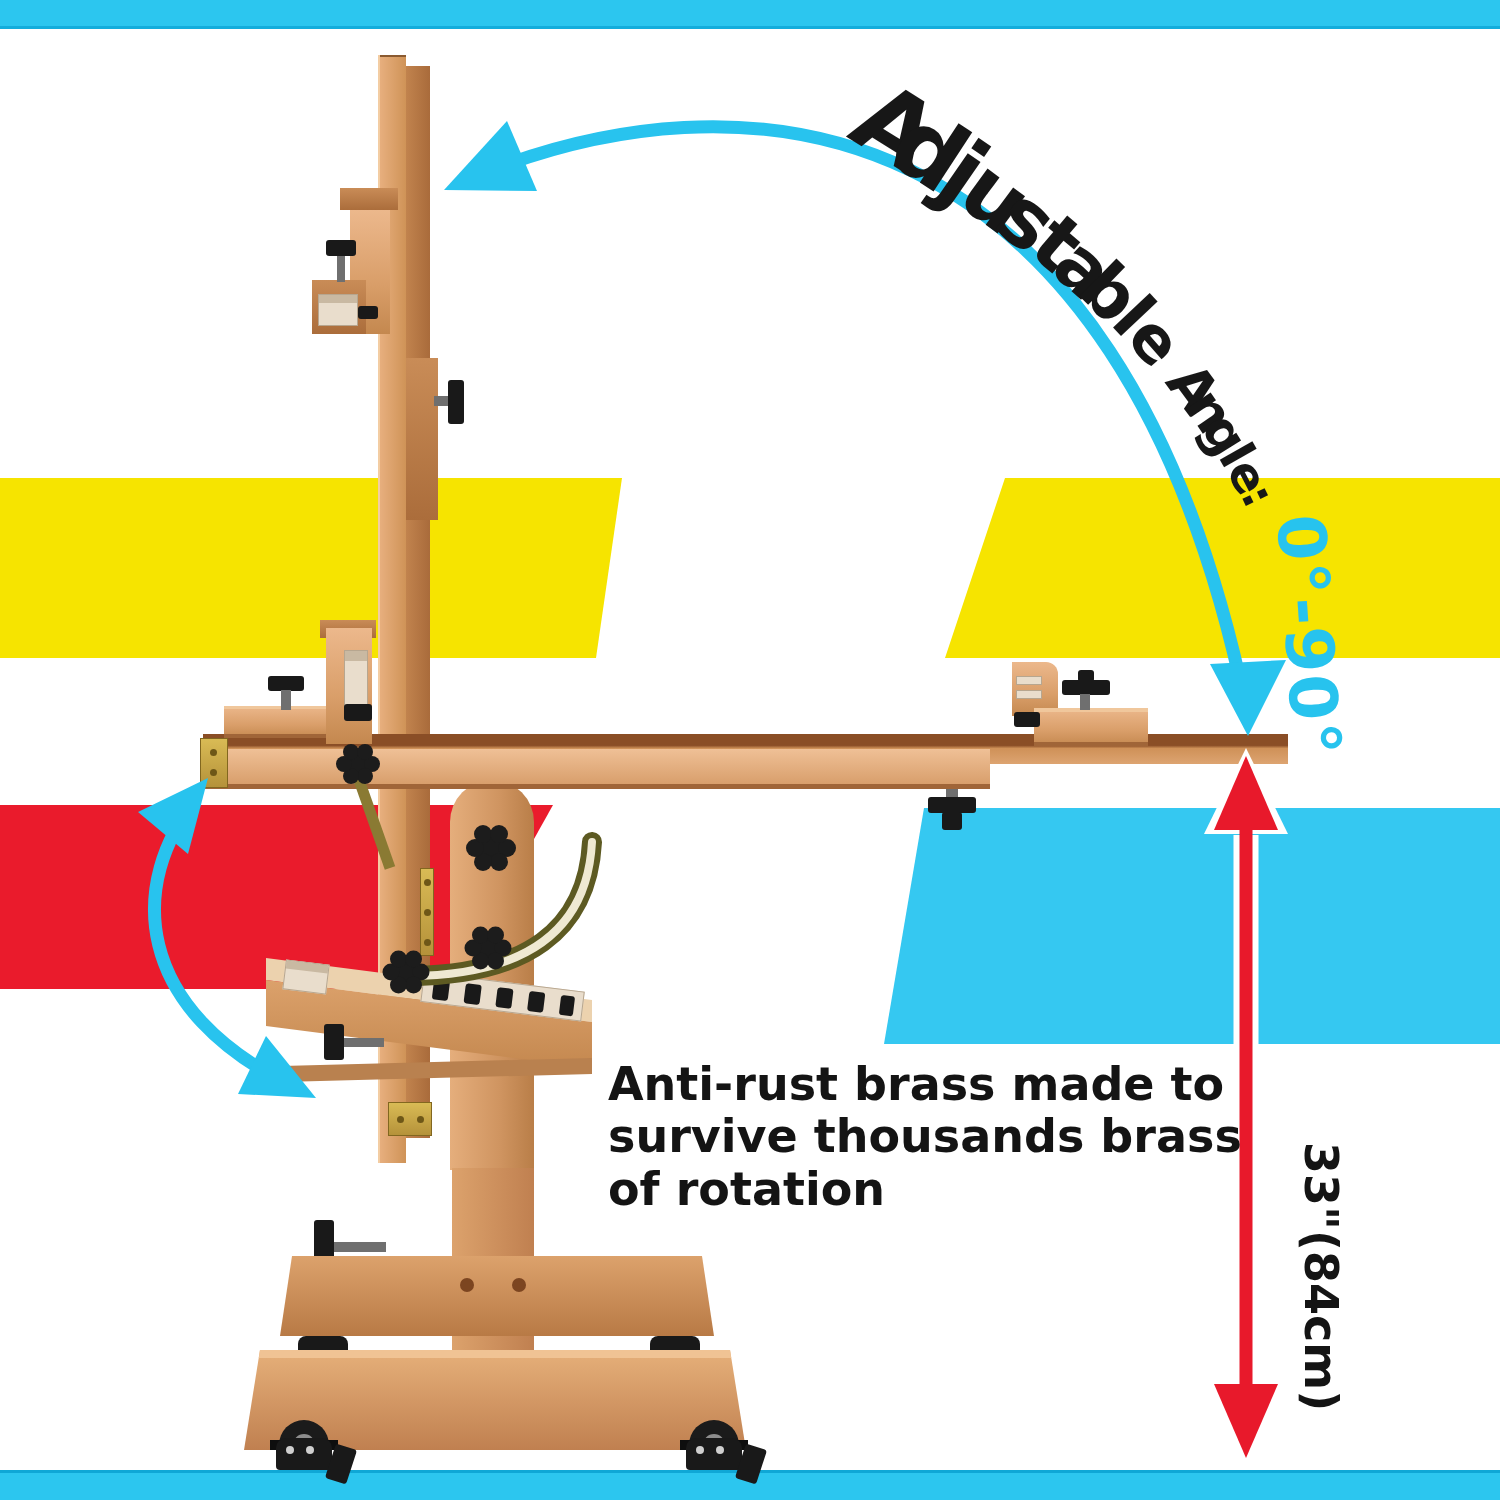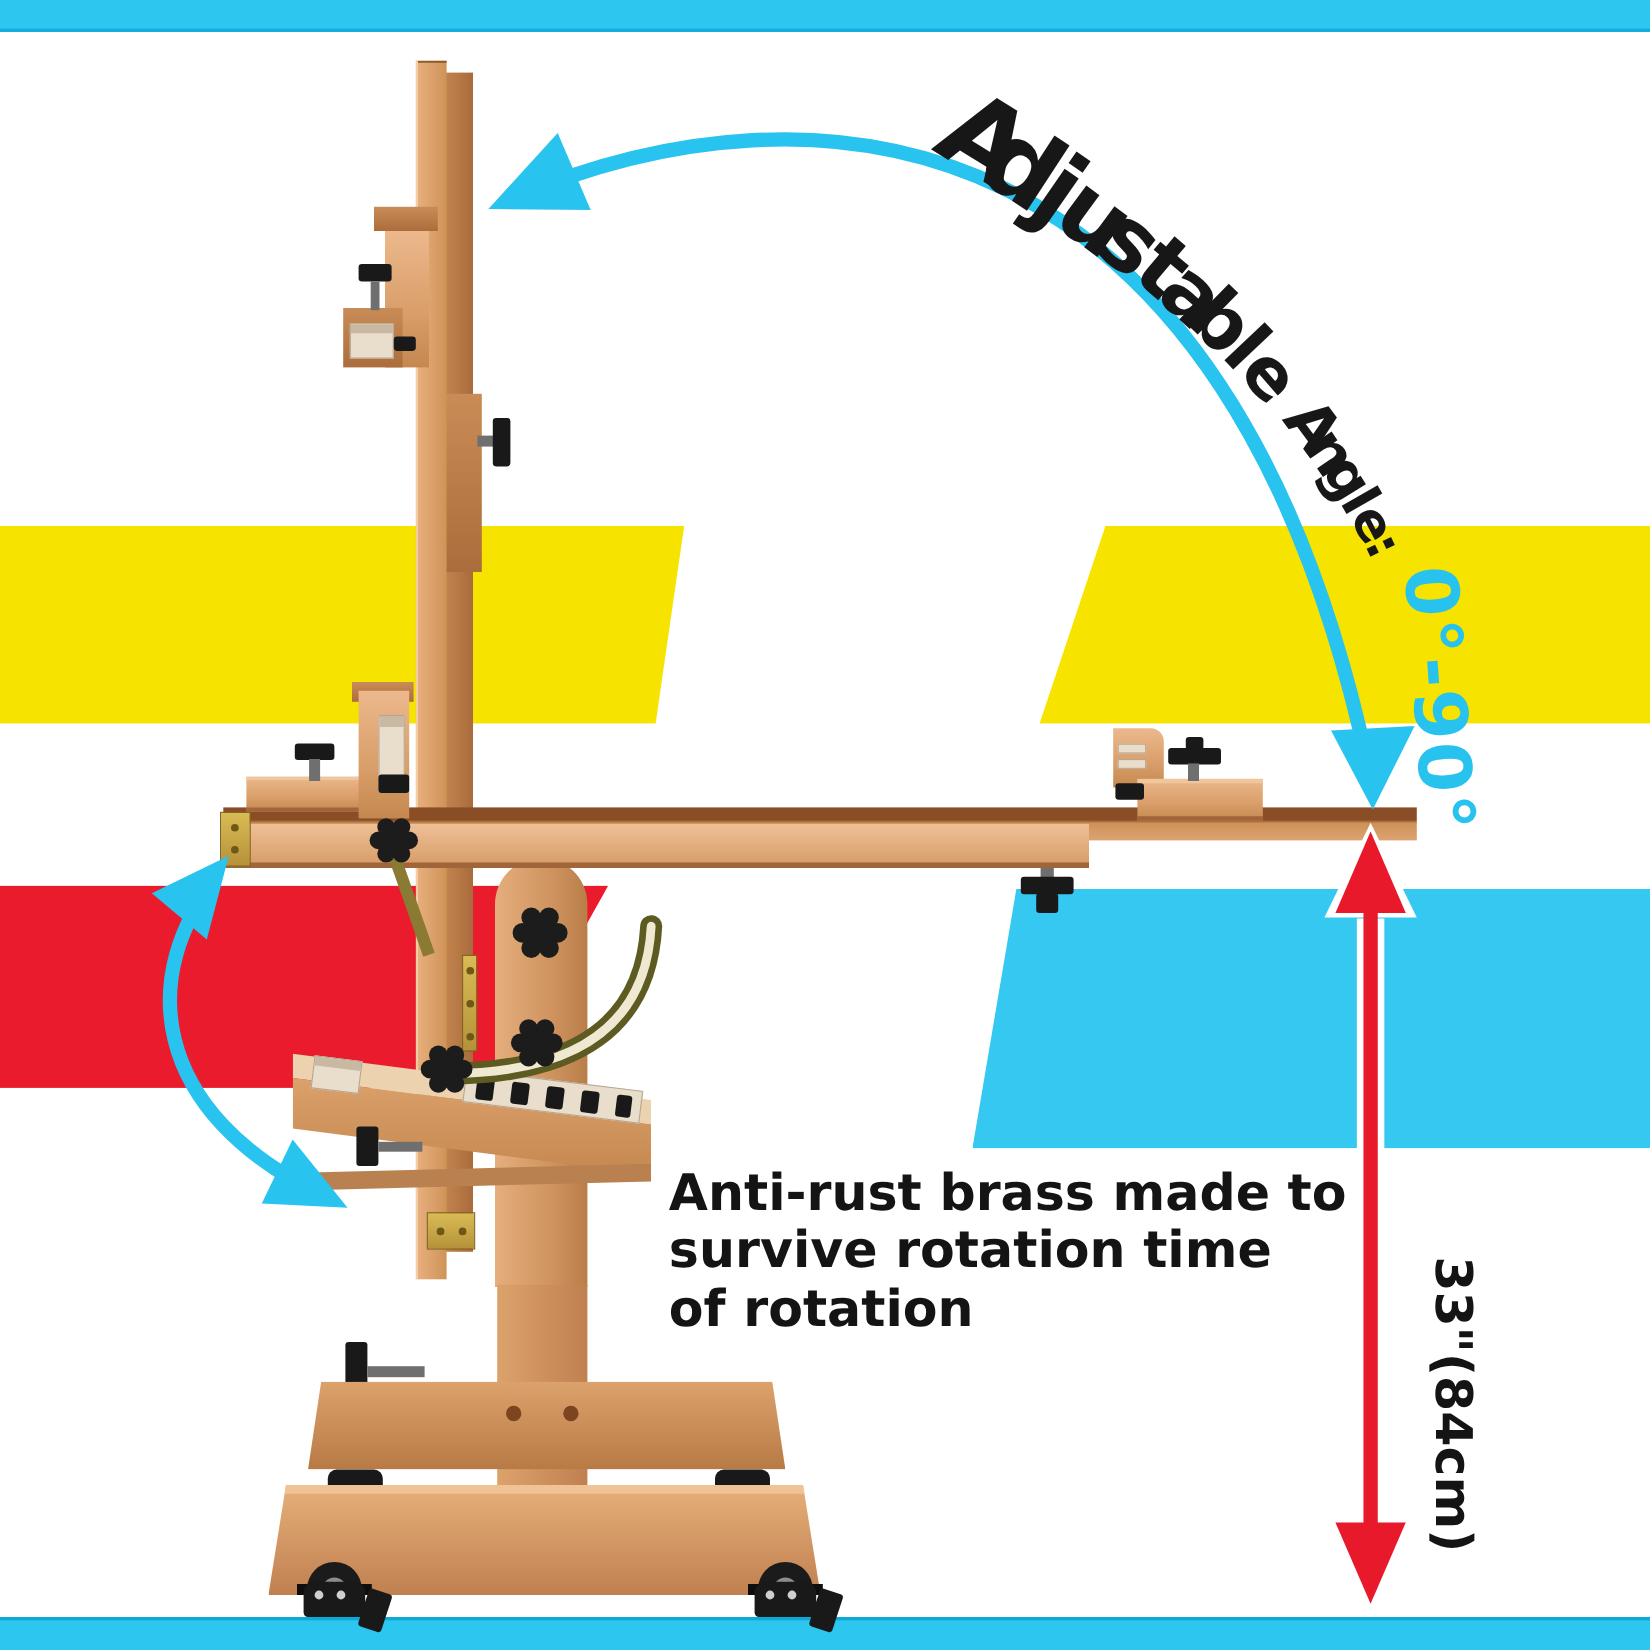--- a/index.html
+++ b/index.html
@@ -235,16 +235,16 @@
       <span class="arcch" style="left: 1155.21px; top: 344.329px; font-size: 63.0212px; transform: translate(-50%, -55%) rotate(48.9393deg);">e</span>
       <span class="arcch" style="left: 1193.04px; top: 391.413px; font-size: 57.0735px; transform: translate(-50%, -55%) rotate(53.5785deg);">A</span>
       <span class="arcch" style="left: 1209.21px; top: 414.267px; font-size: 54.3399px; transform: translate(-50%, -55%) rotate(55.8844deg);">n</span>
       <span class="arcch" style="left: 1223.64px; top: 436.503px; font-size: 51.7663px; transform: translate(-50%, -55%) rotate(58.1515deg);">g</span>
       <span class="arcch" style="left: 1236.43px; top: 458.004px; font-size: 49.3529px; transform: translate(-50%, -55%) rotate(60.3585deg);">l</span>
       <span class="arcch" style="left: 1247.68px; top: 478.657px; font-size: 47.0997px; transform: translate(-50%, -55%) rotate(62.4857deg);">e</span>
       <span class="arcch" style="left: 1257.5px; top: 498.352px; font-size: 45.0065px; transform: translate(-50%, -55%) rotate(64.5152deg);">:</span>
     </div>
   <div id="angle-range">0°-90°</div>
   <div id="anti-rust">Anti-rust brass made to
-survive rotation time
+survive thousands brass
 of rotation</div>
   <div id="height-measure">33"(84cm)</div>
 </div>
 
 </body></html>

